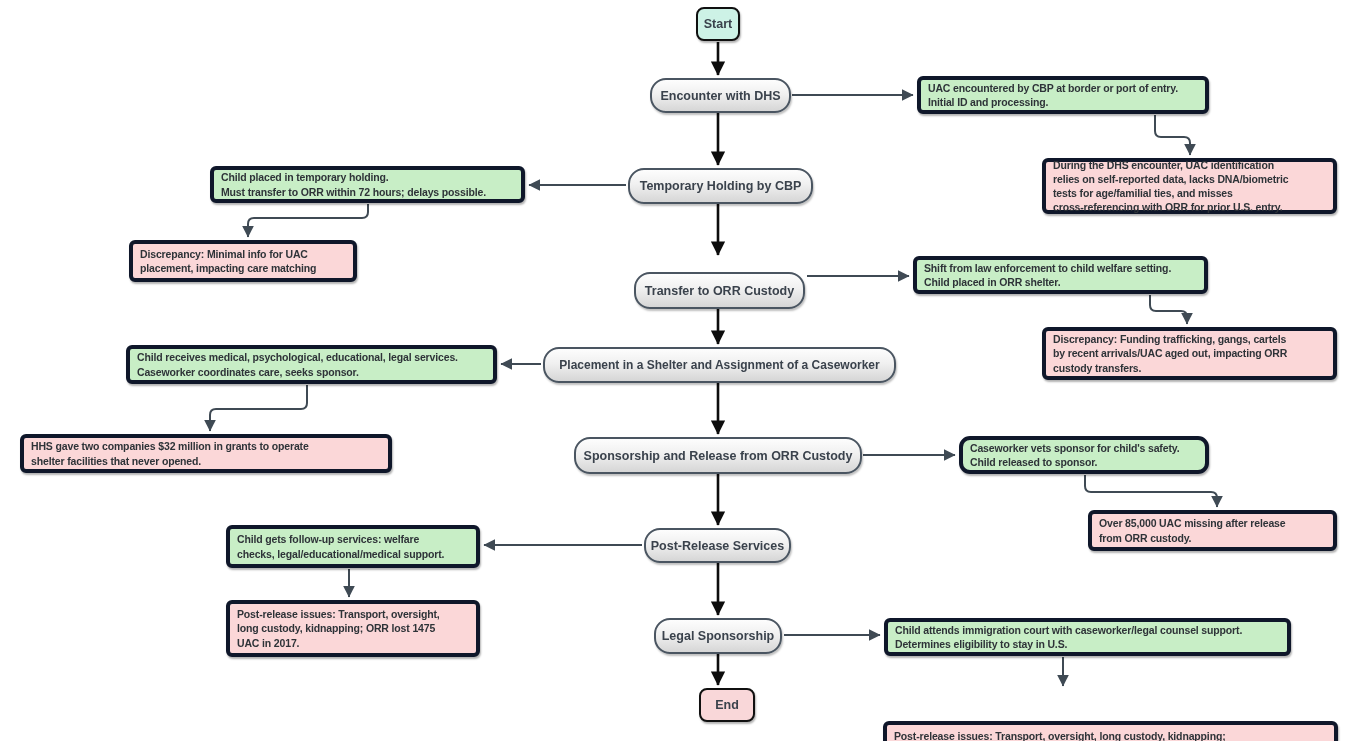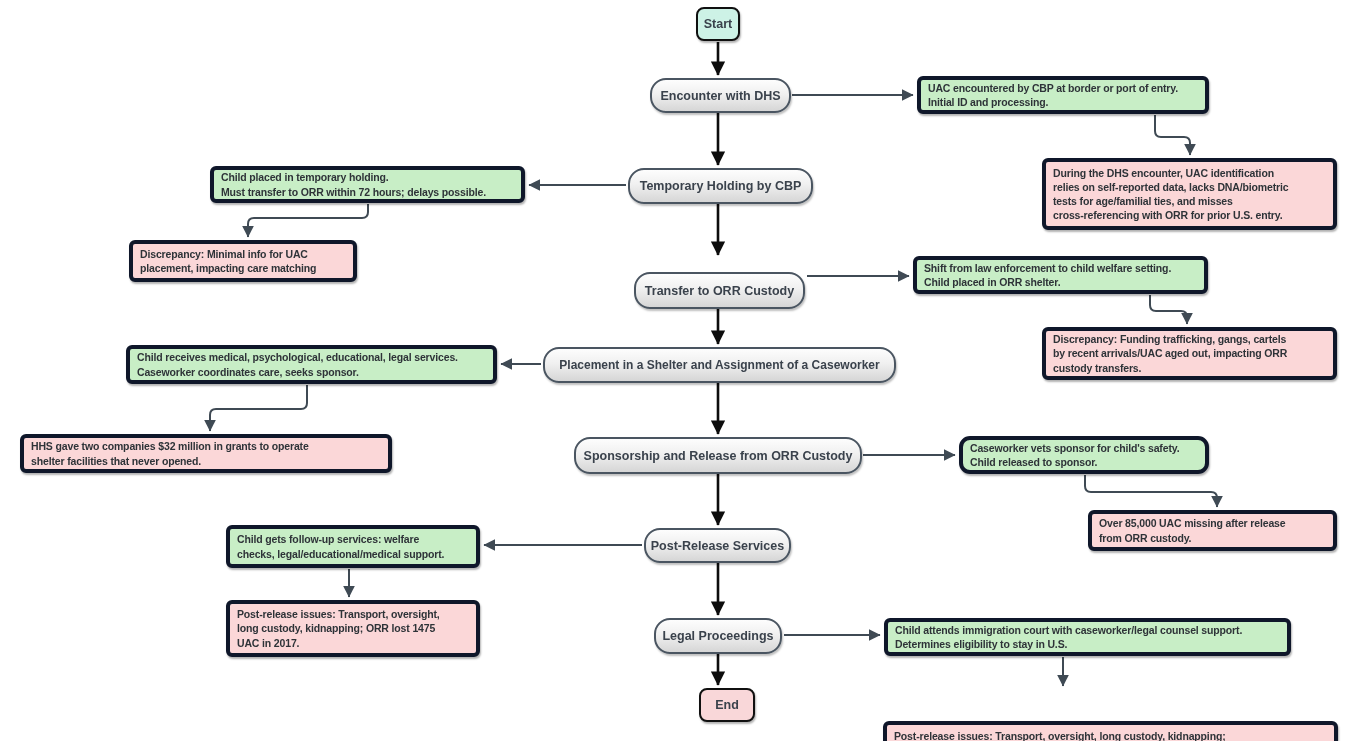--- a/index.html
+++ b/index.html
@@ -73,21 +73,21 @@
   <div class="node process" style="left:628px;top:168px;width:185px;height:36px;">Temporary Holding by CBP</div>
 
   <div class="node process" style="left:634px;top:272px;width:171px;height:37px;">Transfer to ORR Custody</div>
 
   <div class="node process" style="left:543px;top:347px;width:353px;height:36px;font-size:12px;">Placement in a Shelter and Assignment of a Caseworker</div>
 
   <div class="node process" style="left:574px;top:437px;width:288px;height:37px;">Sponsorship and Release from ORR Custody</div>
 
   <div class="node process" style="left:644px;top:528px;width:147px;height:35px;">Post-Release Services</div>
 
-  <div class="node process" style="left:654px;top:618px;width:128px;height:36px;">Legal Proceedings</div>
+  <div class="node process" style="left:654px;top:618px;width:128px;height:36px;">Legal Sponsorship</div>
 
   <div class="node terminal end" style="left:699px;top:688px;width:56px;height:34px;">End</div>
 
   <div class="note green" style="left:917px;top:76px;width:292px;height:38px;">UAC encountered by CBP at border or port of entry.
 Initial ID and processing.</div>
 
   <div class="note green" style="left:210px;top:166px;width:315px;height:37px;">Child placed in temporary holding.
 Must transfer to ORR within 72 hours; delays possible.</div>
 
   <div class="note green" style="left:913px;top:256px;width:295px;height:38px;">Shift from law enforcement to child welfare setting.
@@ -98,21 +98,21 @@
 
   <div class="note green" style="left:959px;top:436px;width:250px;height:38px;border-radius:11px;">Caseworker vets sponsor for child's safety.
 Child released to sponsor.</div>
 
   <div class="note green" style="left:226px;top:525px;width:254px;height:43px;">Child gets follow-up services: welfare
 checks, legal/educational/medical support.</div>
 
   <div class="note green" style="left:884px;top:618px;width:407px;height:38px;">Child attends immigration court with caseworker/legal counsel support.
 Determines eligibility to stay in U.S.</div>
 
-  <div class="note pink" style="left:1042px;top:158px;width:295px;height:72px;">During the DHS encounter, UAC identification
+  <div class="note pink" style="left:1042px;top:158px;width:295px;height:56px;">During the DHS encounter, UAC identification
 relies on self-reported data, lacks DNA/biometric
 tests for age/familial ties, and misses
 cross-referencing with ORR for prior U.S. entry.</div>
 
   <div class="note pink" style="left:129px;top:240px;width:228px;height:42px;">Discrepancy: Minimal info for UAC
 placement, impacting care matching</div>
 
   <div class="note pink" style="left:1042px;top:327px;width:295px;height:53px;">Discrepancy: Funding trafficking, gangs, cartels
 by recent arrivals/UAC aged out, impacting ORR
 custody transfers.</div>

